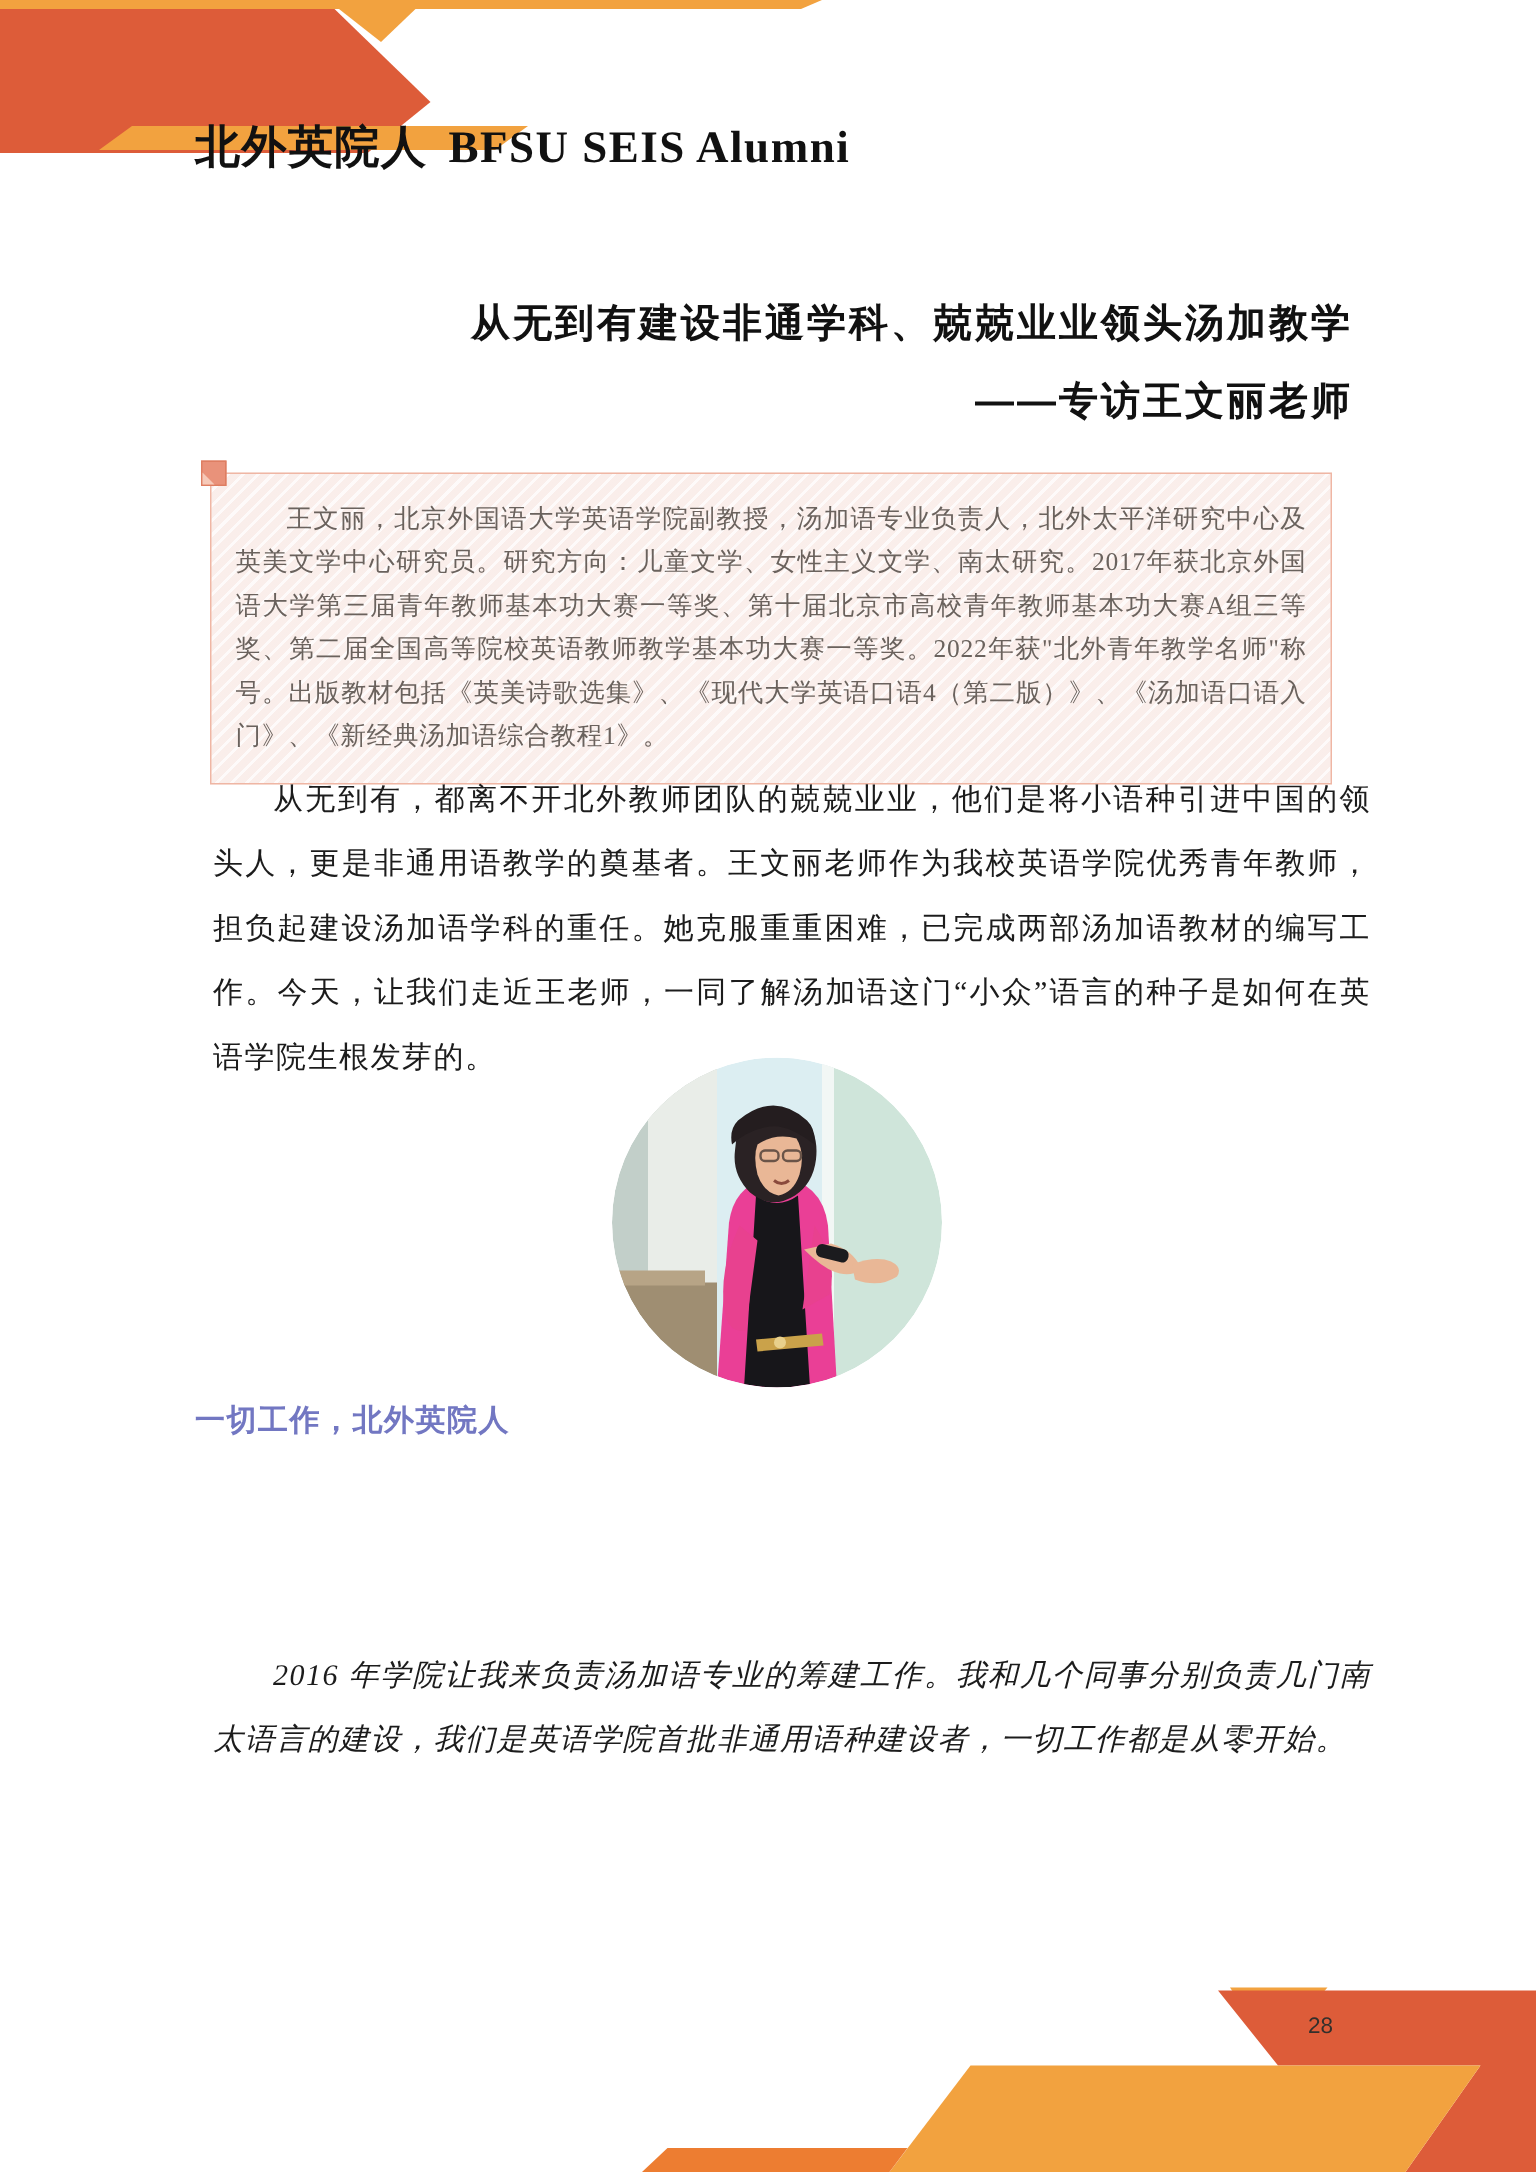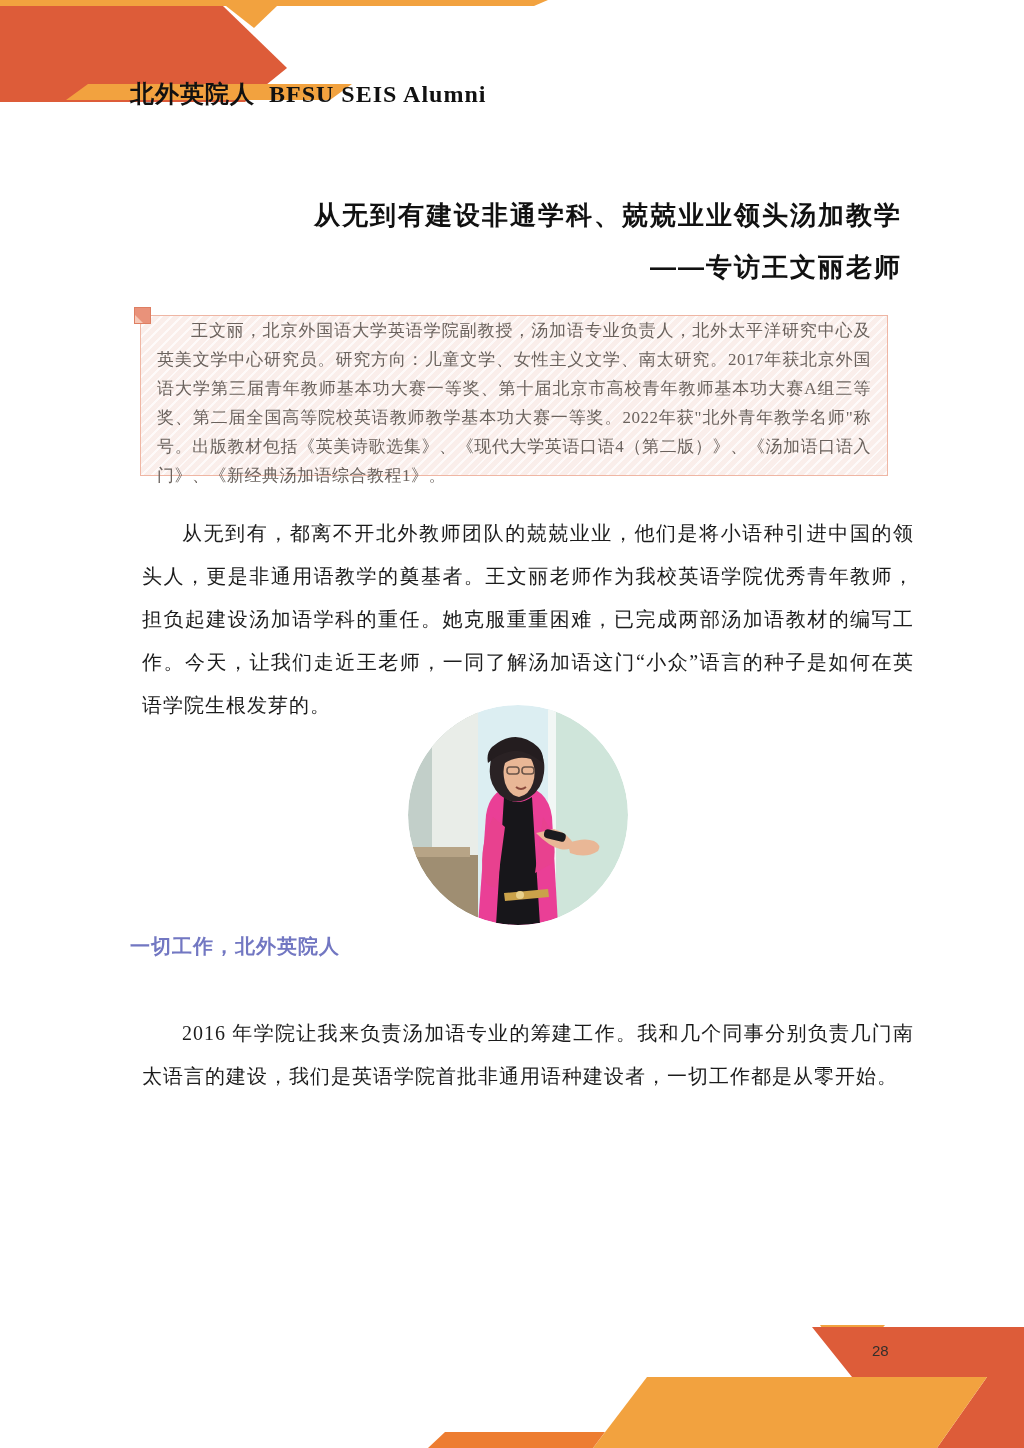--- a/index.html
+++ b/index.html
@@ -11,42 +11,42 @@
     overflow:hidden;
     font-family:"Liberation Serif","DejaVu Serif",serif;
   }
   svg.deco{position:absolute;left:0;display:block;}
   .deco-top{top:0;}
   .deco-bottom{bottom:0;}
 
   .masthead{
     position:absolute;left:130px;top:78px;
     font-family:"Liberation Serif","DejaVu Serif",serif;
-    font-weight:700;font-size:24px;color:#111;
+    font-weight:700;font-size:30px;color:#111;
     letter-spacing:1px;white-space:nowrap;
   }
   .masthead .cn{margin-right:14px;}
 
   .title-line{
     position:absolute;left:130px;width:772px;
     text-align:right;color:#111;
     font-family:"Liberation Sans","DejaVu Sans",sans-serif;
     font-weight:700;font-size:26px;letter-spacing:2px;
   }
   .title-1{top:198px;}
   .title-2{top:250px;}
 
   .bio-box{
-    position:absolute;left:140px;top:315px;width:748px;height:161px;
+    position:absolute;left:140px;top:315px;width:748px;height:208px;
     box-sizing:border-box;
     border:1px solid #EFB6A4;
     background:
       repeating-linear-gradient(135deg, rgba(255,255,255,.55) 0 2px, rgba(246,225,219,.35) 2px 7px),
       #FCF5F3;
-    padding:0 16px 0 16px;
+    padding:15px 16px 0 16px;
   }
   .bio-box p{
     margin:0;text-indent:2em;text-align:justify;
     font-size:17px;line-height:29px;color:#6a625d;
     letter-spacing:.5px;
   }
   .note-icon{
     position:absolute;left:-7px;top:-9px;width:17px;height:17px;
     background:#E9927A;border:1px solid #DE7E62;box-sizing:border-box;
   }
@@ -55,21 +55,21 @@
     border-left:8px solid #F6C9B8;border-top:8px solid transparent;
   }
 
   .body-par{
     position:absolute;left:130px;width:772px;
     margin:12px;text-indent:2em;text-align:justify;
     font-size:20px;line-height:43px;color:#1c1c1c;
     letter-spacing:1px;
   }
   .par-intro{top:500px;}
-  .par-a1{top:1000px;}
+  .par-a1{top:1084px;font-style:italic;}
   .par-a2{top:1186px;}
 
   .photo-wrap{
     position:absolute;left:408px;top:705px;width:220px;height:220px;
     border-radius:50%;overflow:hidden;
   }
   .photo-wrap svg{display:block;}
 
   .section-heading{
     position:absolute;left:130px;top:933px;margin:0;

